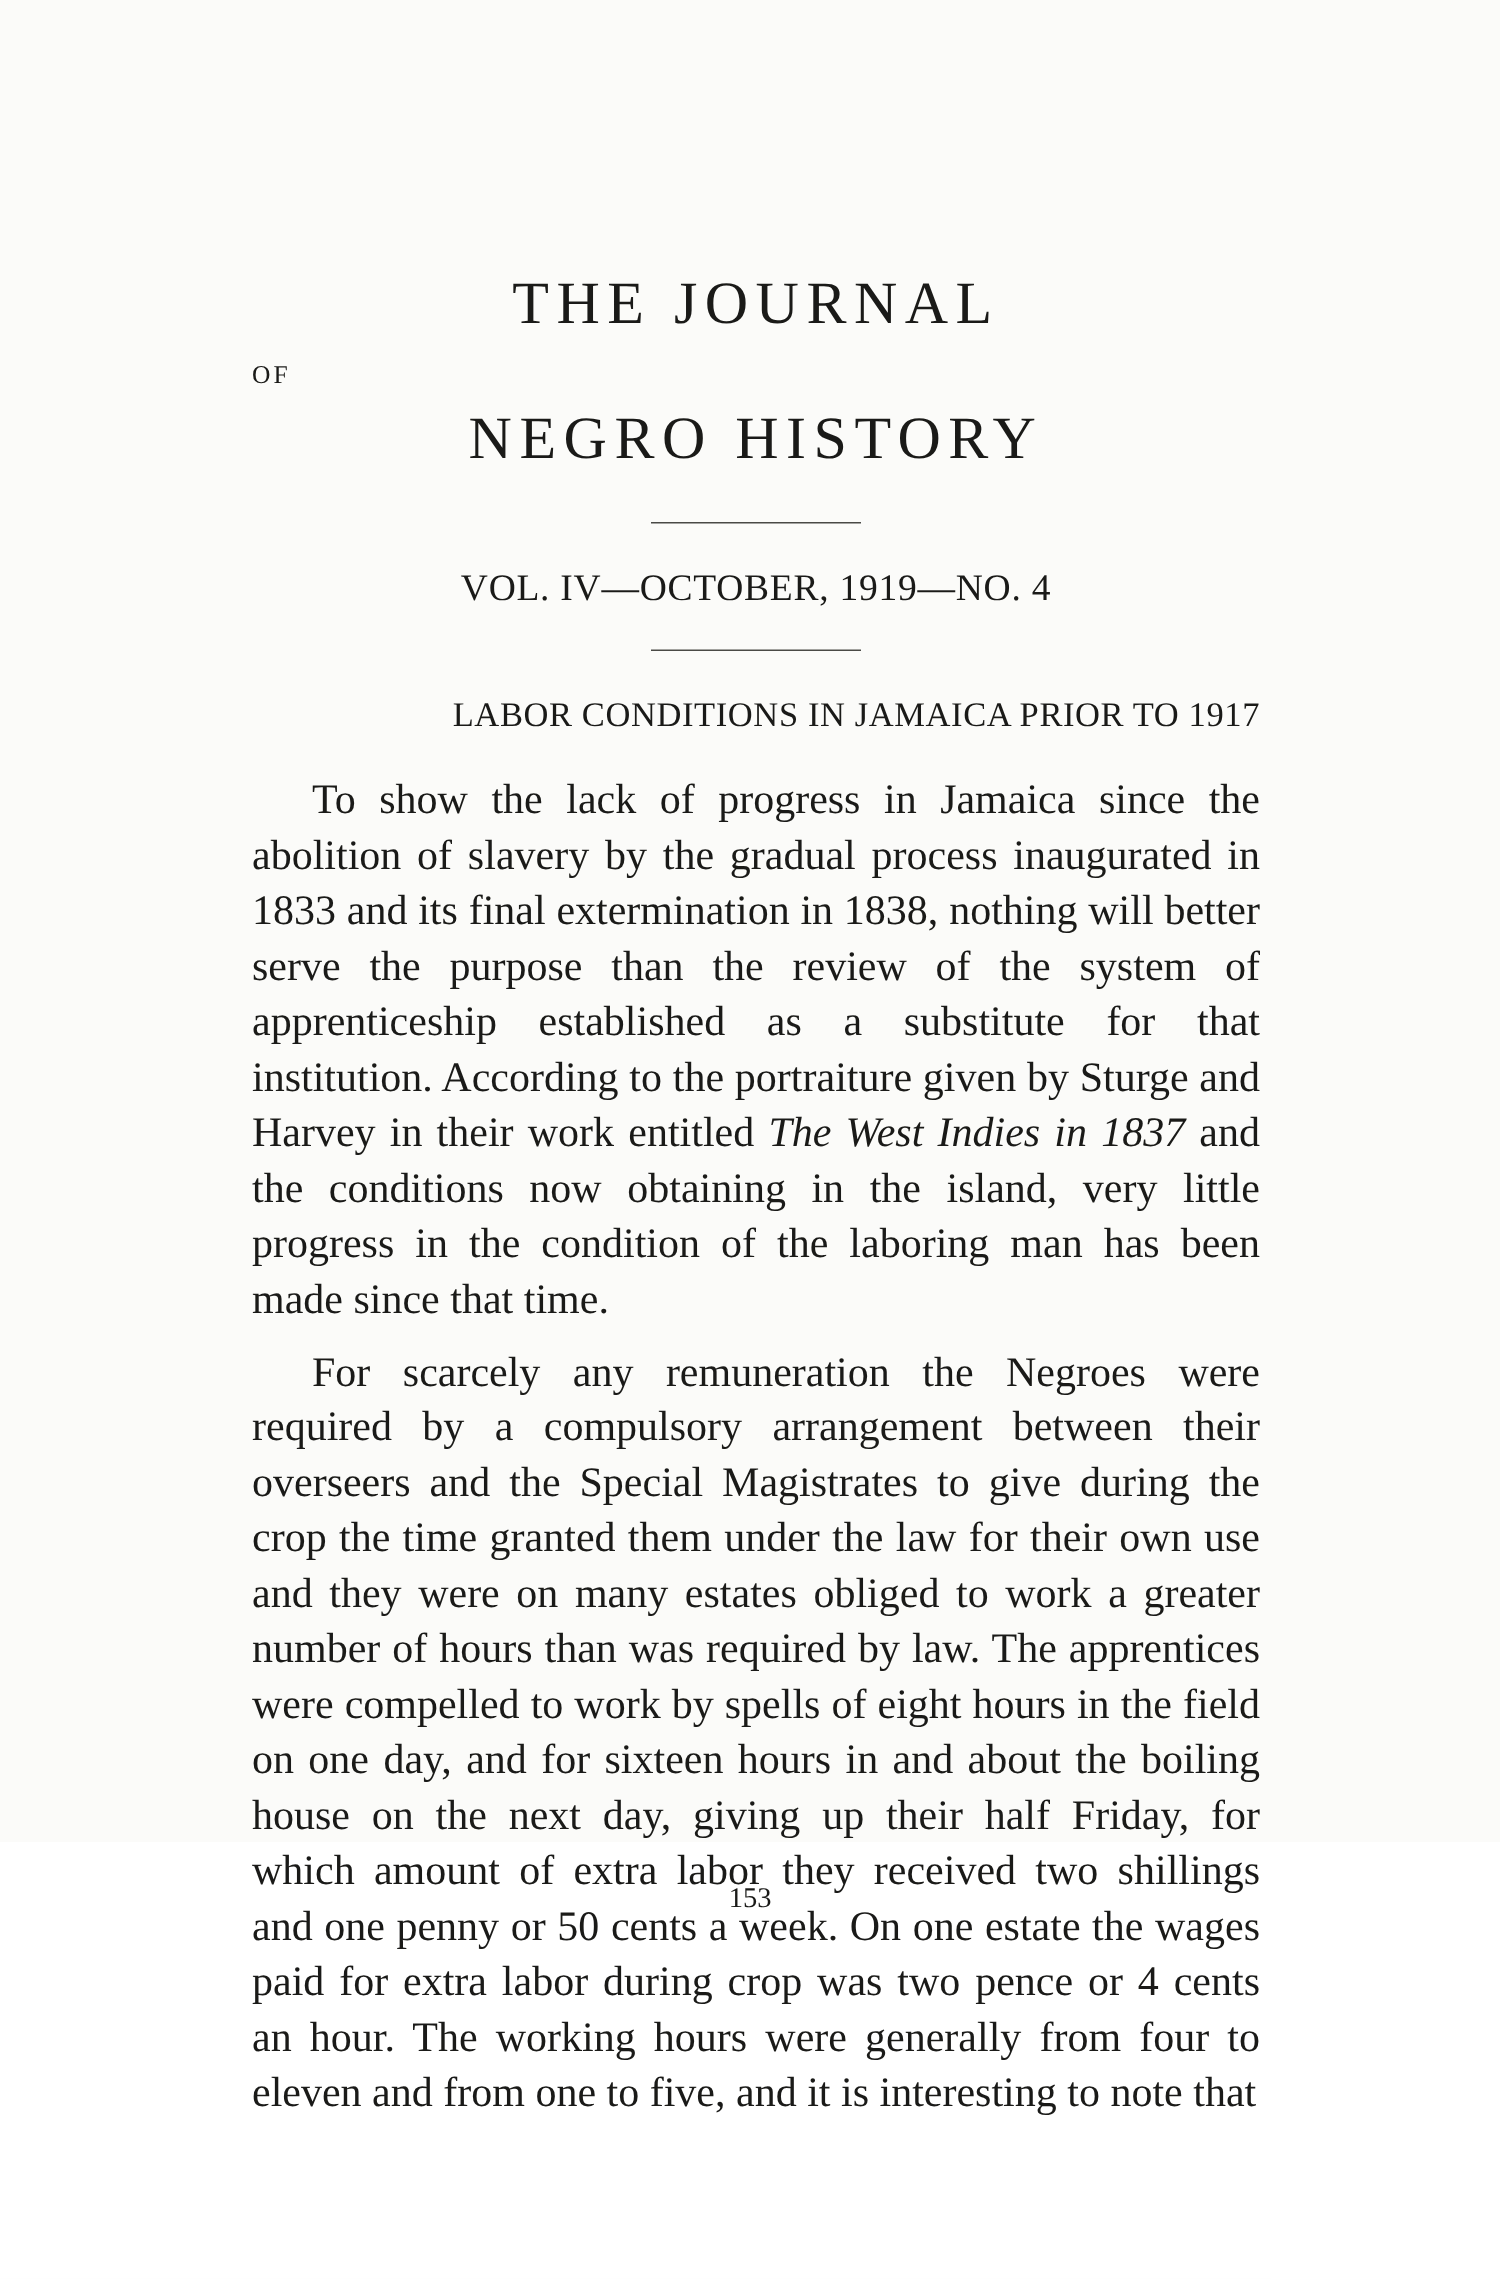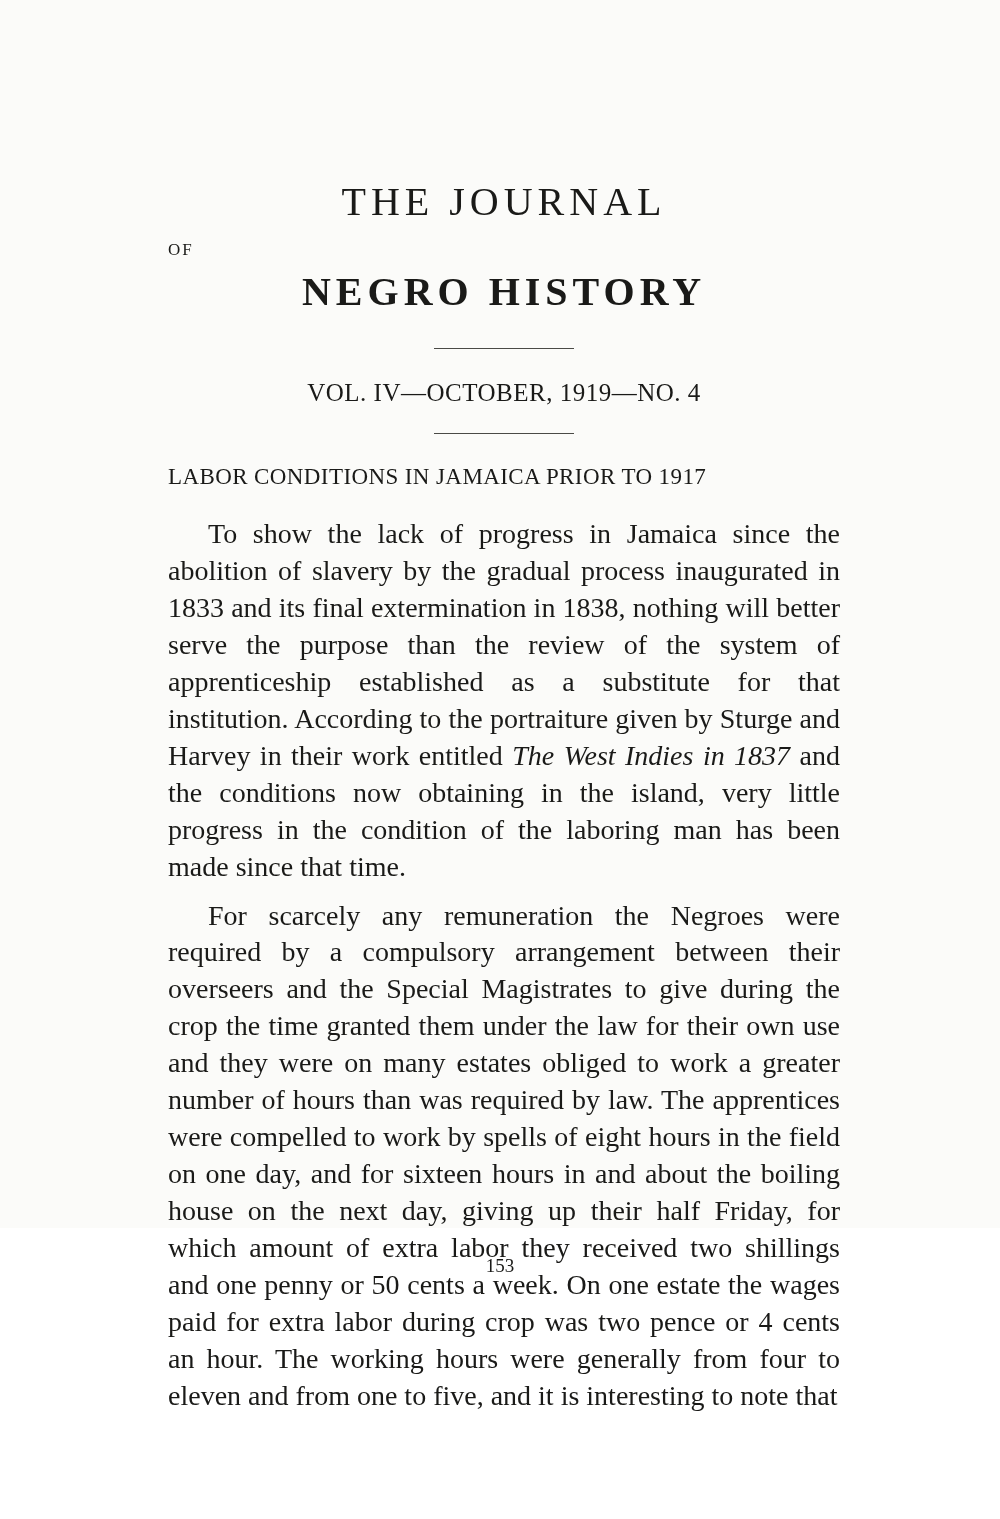--- a/index.html
+++ b/index.html
@@ -37,41 +37,41 @@
   .of-line {
     font-size: 17px;
     letter-spacing: 2px;
     margin: 16px 0 10px 0;
     font-variant: small-caps;
   }
   .journal-title2 {
     text-align: center;
     font-size: 40px;
     letter-spacing: 5px;
-    font-weight: 700;
+    font-weight: 400;
     line-height: 1.1;
     margin: 10px 0 0 0;
   }
   .rule {
     width: 140px;
     height: 1px;
     background: #4a4a46;
     margin: 34px auto 30px auto;
   }
   .rule.second {
     margin: 26px auto 30px auto;
   }
   .vol-line {
     text-align: center;
     font-size: 25px;
     letter-spacing: 0.5px;
     margin: 0;
   }
   .article-title {
-    text-align: left;
+    text-align: right;
     font-size: 23px;
     letter-spacing: 0.4px;
     margin: 0 0 26px 0;
     font-weight: 400;
   }
   p.body {
     font-size: 28px;
     line-height: 1.32;
     text-align: justify;
     text-justify: inter-word;

